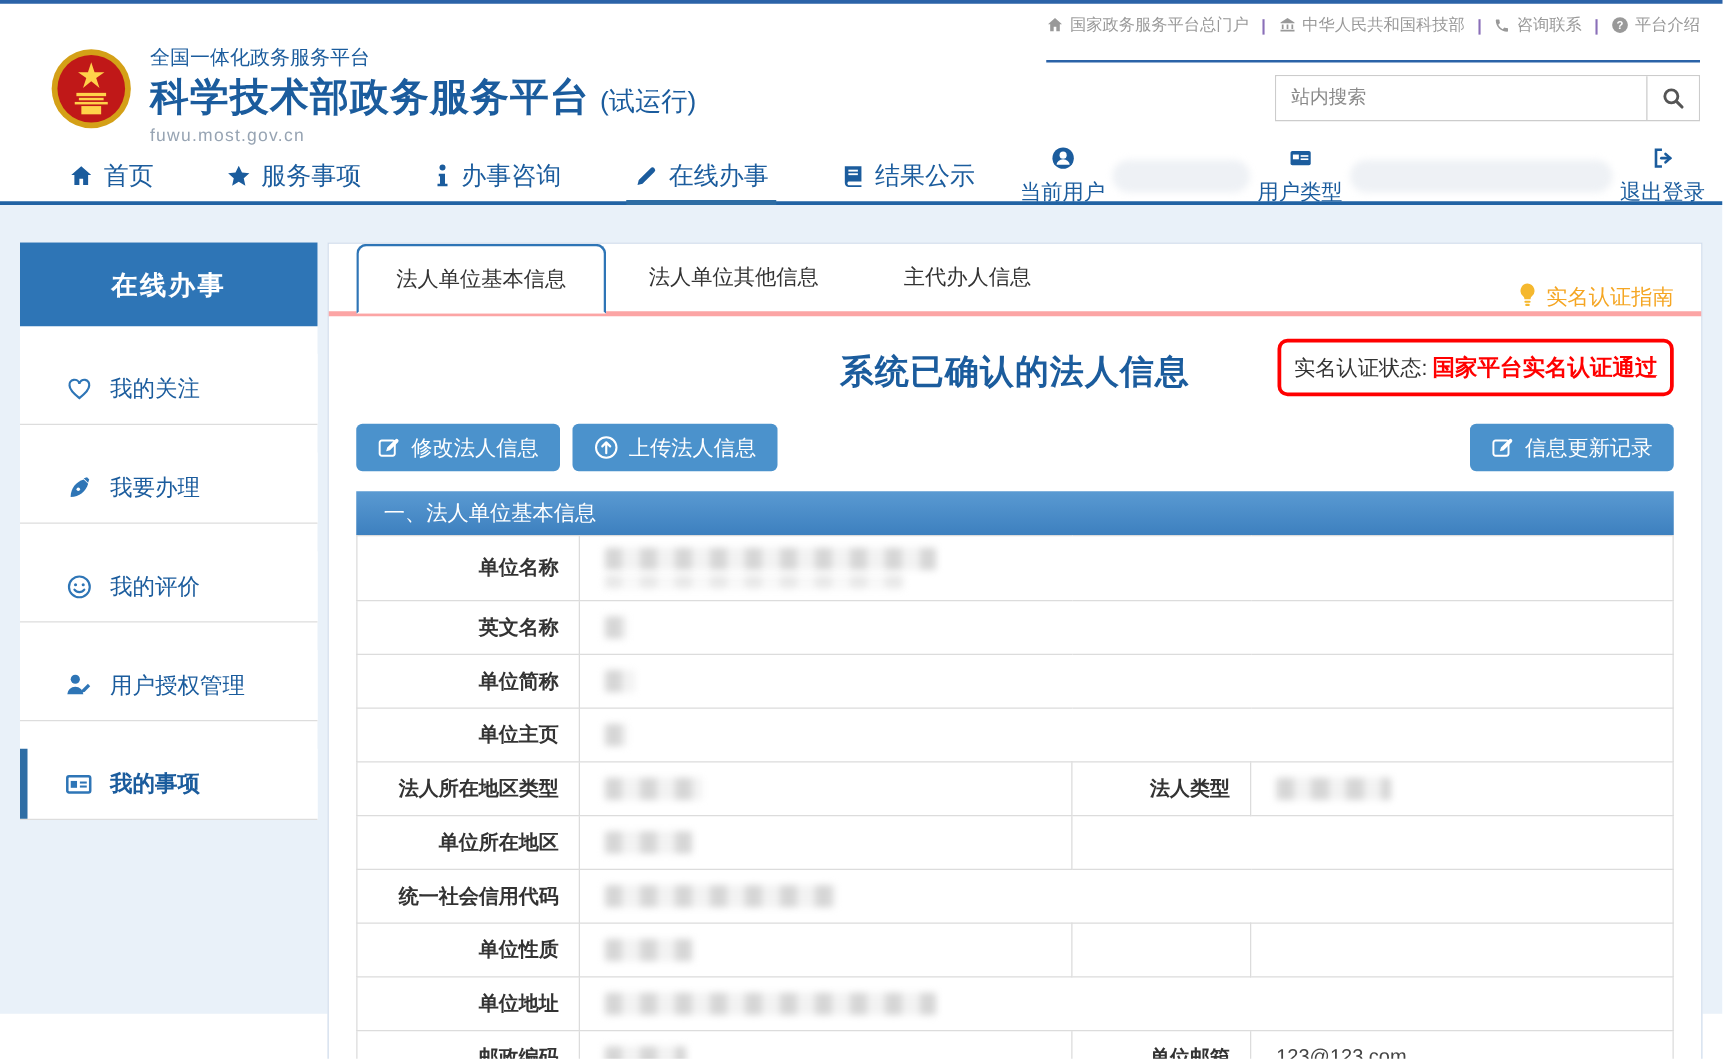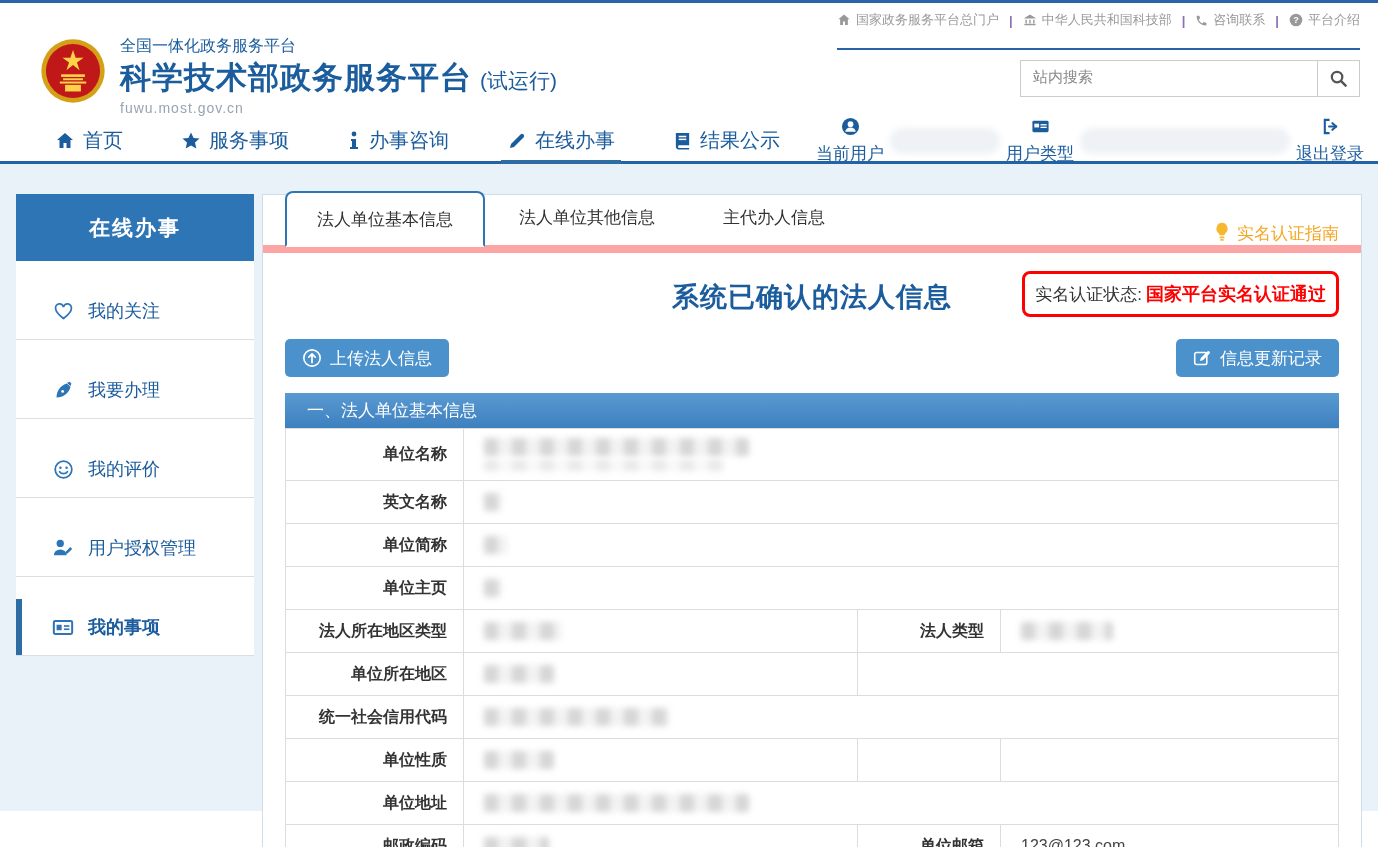--- a/index.html
+++ b/index.html
@@ -19,21 +19,21 @@
   .emblem { width:66px; height:66px; flex:0 0 auto; margin-top:-14px; }
   .brand { margin-left:14px; margin-top:-16px; }
   .brand-tagline { color:#1b5c9d; font-size:16px; }
   .brand-title-row { display:flex; align-items:baseline; gap:8px; }
   .brand-title { color:#1b5c9d; font-size:31px; font-weight:bold; letter-spacing:1px;text-align:center; }
   .brand-subtitle { color:#1b5c9d; font-size:21px; }
   .brand-url { color:#97a4b3; font-size:14px; letter-spacing:1px; margin-top:1px; }
   .search-wrap { margin-left:auto; margin-top:8px; display:flex; width:340px; height:37px;
     border:1px solid #ccc; background:#fff; }
   .search-input { flex:1; border:none; outline:none; font-size:15px; padding:0 12px;
-    color:#333; font-family:Liberation Mono, monospace; }
+    color:#333; font-family:Liberation Serif, serif; }
   .search-input::placeholder { color:#8a8a8a; }
   .search-btn { width:42px; border:none; border-left:1px solid #ccc; background:#fff;
     color:#555; cursor:pointer; display:flex; align-items:center; justify-content:center; }
 
   
   .nav { display:flex; align-items:stretch; height:44px; border-bottom:3px solid #2163a4; padding:0 14px 0 55px; }
   .nav-left { display:flex; gap:58px; }
   .nav-item { display:flex; align-items:center; gap:8px; color:#1b5c9d; font-size:20px;
     cursor:pointer; position:relative; white-space:nowrap; }
   .nav-item.active::after { content:""; position:absolute; left:-6px; right:-6px; bottom:-3px;
@@ -50,21 +50,21 @@
   .sidebar-title { background:#2e75b6; color:#fff; font-size:21px; font-weight:bold;
     height:67px; display:flex; align-items:center; justify-content:center; letter-spacing:2px; }
   .side-item { display:flex; align-items:center; gap:14px; height:57px; padding-left:36px;
     color:#1b5c9d; font-size:18px; border-bottom:1px solid #ddd; cursor:pointer; position:relative; background:#fff;margin-top:22px; }
   .side-item .sicon { width:22px; display:flex; justify-content:center; color:#2e75b6; }
   .side-item.active { font-weight:bold; color:#1b5c9d; }
   .side-item.active::before { content:""; position:absolute; left:0; top:0; bottom:0; width:6px; background:#2e6da4; }
 
   
   .panel { flex:1; background:#fff; border:1px solid #cfdcec; min-height:660px; }
-  .tabs-row { display:flex; align-items:flex-end; border-bottom:8px solid #fca5a5; padding:0 22px; height:58px; }
+  .tabs-row { display:flex; align-items:flex-end; border-bottom:4px solid #fca5a5; padding:0 22px; height:58px; }
   .tab { font-size:17px; color:#333; padding:0 34px; height:56px; display:flex; align-items:center;
     cursor:pointer; white-space:nowrap; }
   .tab.active { border:2px solid #2e75b6; border-bottom:2px solid #fff; border-radius:8px 8px 0 0;
     margin-bottom:-2px; background:#fff; padding:0 30px; }
   .guide-link { margin-left:auto; display:flex; align-items:flex-start; gap:6px;
     font-size:17px; cursor:pointer; }
 
   .panel-body { padding:0 22px; }
   .title-row { position:relative; margin-top:16px; height:56px; display:flex; align-items:center; justify-content:center; }
   .page-title { color:#1b5c9d; font-size:27px; font-weight:bold; letter-spacing:1px; }
@@ -307,20 +307,27 @@
       <div class="title-row">
         <div class="page-title">系统已确认的法人信息</div>
         <div class="status-box">
           <span class="status-label">实名认证状态:</span>
           <span class="status-value" style="color:#ff0000;">国家平台实名认证通过</span>
         </div>
       </div>
 
       <div class="btn-row">
         <button class="btn">
+          <svg class="ic" width="19" height="19" viewBox="0 0 22 22">
+              <rect x="2" y="4" width="14" height="14" rx="2" fill="none" stroke="#fff" stroke-width="1.8"></rect>
+              <path d="M8 14 l1 -3.5 L16.5 3 a1.4 1.4 0 0 1 2.5 2.5 L11.5 13 Z" fill="#fff"></path>
+            </svg>
+          <span>修改法人信息</span>
+        </button>
+        <button class="btn">
           <svg class="ic" width="20" height="20" viewBox="0 0 22 22">
               <circle cx="11" cy="11" r="9" fill="none" stroke="#fff" stroke-width="1.8"></circle>
               <path d="M11 16 V7 M7.5 10 L11 6.5 L14.5 10" fill="none" stroke="#fff" stroke-width="1.9" stroke-linecap="round" stroke-linejoin="round"></path>
             </svg>
           <span>上传法人信息</span>
         </button>
         <button class="btn btn-right">
           <svg class="ic" width="19" height="19" viewBox="0 0 22 22">
               <rect x="2" y="4" width="14" height="14" rx="2" fill="none" stroke="#fff" stroke-width="1.8"></rect>
               <path d="M8 14 l1 -3.5 L16.5 3 a1.4 1.4 0 0 1 2.5 2.5 L11.5 13 Z" fill="#fff"></path>

